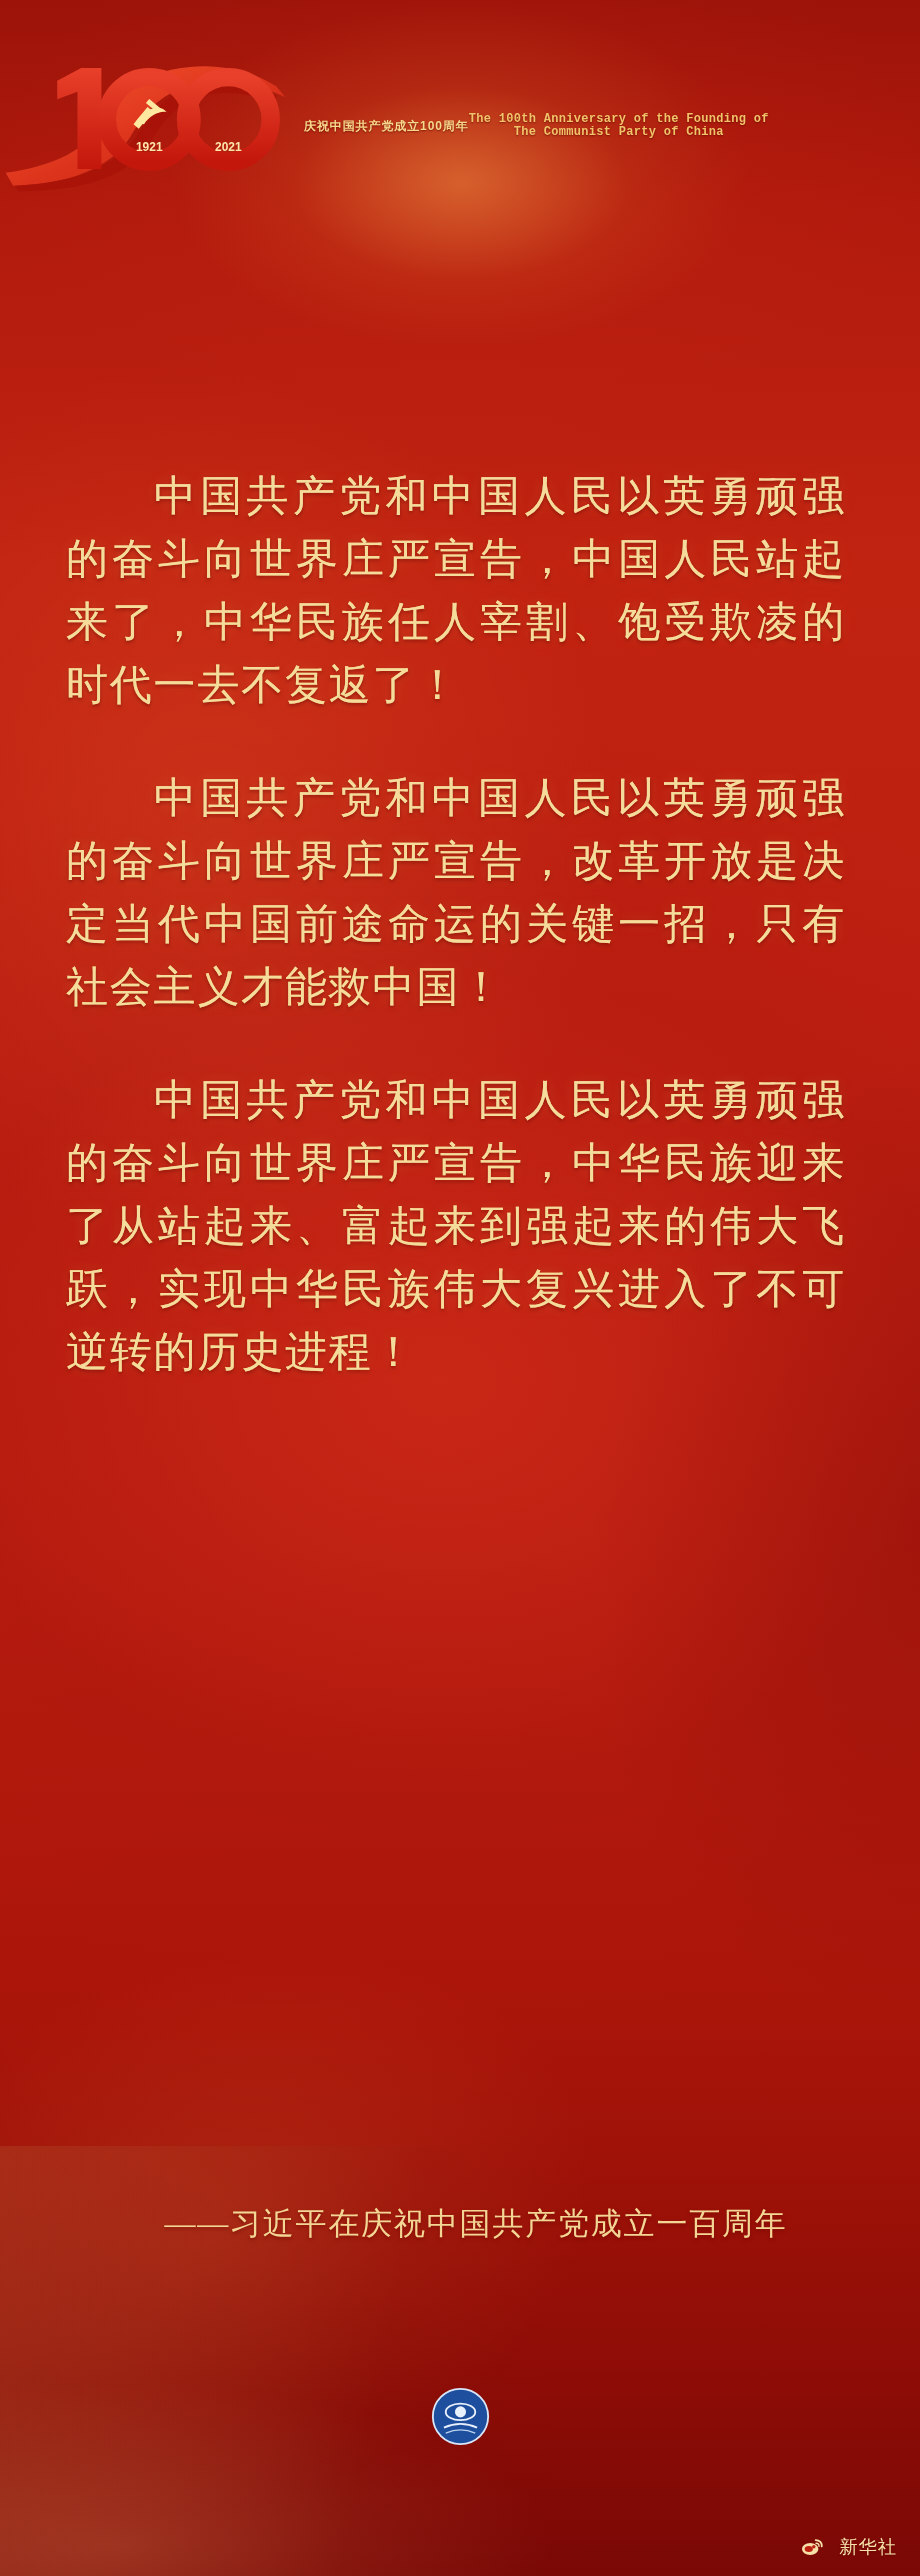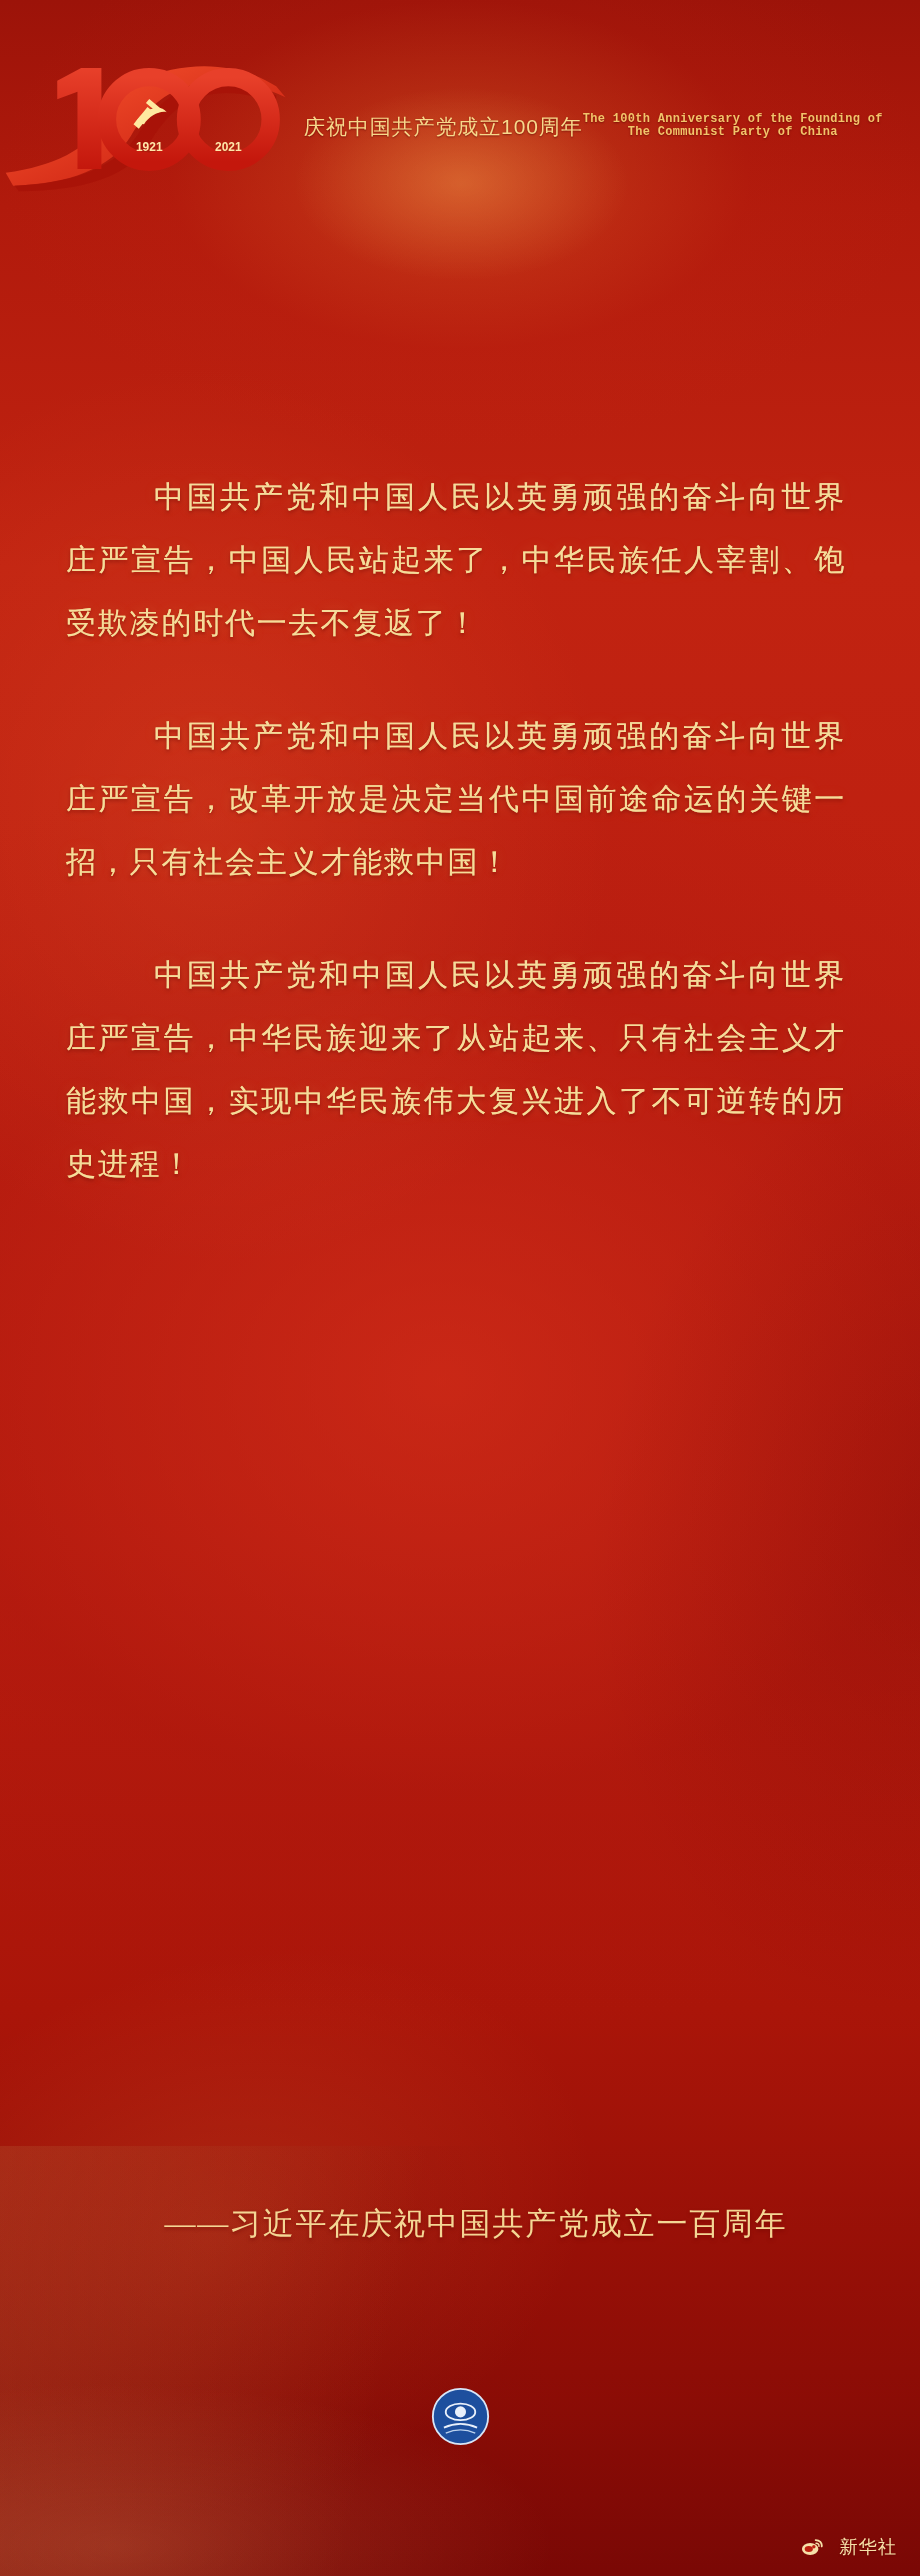--- a/index.html
+++ b/index.html
@@ -81,22 +81,22 @@
   }
   .emblem-logo {
     position: relative;
     width: 304px;
     height: 138px;
   }
   .emblem-caption-cn {
     position: relative;
     margin-top: 5.5px;
     font-family: "Liberation Sans", sans-serif;
-    font-size: 21px;
-    font-weight: normal;
+    font-size: 12px;
+    font-weight: bold;
     letter-spacing: 0.9px;
     color: #f7d98b;
     text-shadow: 0 0.9px 1.8px rgba(90,0,0,0.6);
   }
   .emblem-caption-en {
     position: relative;
     margin-top: 4.6px;
     font-family: Liberation Mono, monospace;
     font-size: 12px;
     line-height: 13px;
@@ -109,21 +109,21 @@
 
   
   .quote-block {
     position: absolute;
     left: 66px;
     top: 465px;
     width: 788px;
   }
   .quote-para {
     color: #f6dc9a;
-    font-size: 30px;
+    font-size: 42px;
     line-height: 63px;
     letter-spacing: 1.8px;
     text-indent: 88px;
     margin: 0 8px 50px 0;
     text-align: justify;
     text-justify: inter-ideograph;
     font-weight: 500;
     text-shadow: 0 1.8px 3.7px rgba(110,6,2,0.55), 0 0 13px rgba(255,200,110,0.18);
     background: linear-gradient(180deg, #fdf0c2 0%, #f3d287 45%, #e6b964 100%);
     -webkit-background-clip: text;
@@ -228,21 +228,21 @@
     <div class="emblem-caption-cn">庆祝中国共产党成立100周年</div>
     <div class="emblem-caption-en">
       <div>The 100th Anniversary of the Founding of</div>
       <div>The Communist Party of China</div>
     </div>
   </div>
 
   <div class="quote-block">
     <p class="quote-para">中国共产党和中国人民以英勇顽强的奋斗向世界庄严宣告，中国人民站起来了，中华民族任人宰割、饱受欺凌的时代一去不复返了！</p>
     <p class="quote-para">中国共产党和中国人民以英勇顽强的奋斗向世界庄严宣告，改革开放是决定当代中国前途命运的关键一招，只有社会主义才能救中国！</p>
-    <p class="quote-para">中国共产党和中国人民以英勇顽强的奋斗向世界庄严宣告，中华民族迎来了从站起来、只有社会主义才能救中国，实现中华民族伟大复兴进入了不可逆转的历史进程！</p>
+    <p class="quote-para">中国共产党和中国人民以英勇顽强的奋斗向世界庄严宣告，中华民族迎来了从站起来、富起来到强起来的伟大飞跃，实现中华民族伟大复兴进入了不可逆转的历史进程！</p>
   </div>
 
   <div class="attrib">
     <span class="line1">——习近平在庆祝中国共产党成立一百周年</span>
   </div>
 
   <div class="bottom-badge">
     <svg width="59" height="59" viewBox="0 0 64 64">
       <circle cx="32" cy="32" r="30" fill="#1d4f9e" stroke="#d8e6f7" stroke-width="2"></circle>
       <ellipse cx="32" cy="27" rx="16" ry="9" fill="none" stroke="#e8f0fb" stroke-width="2"></ellipse>

